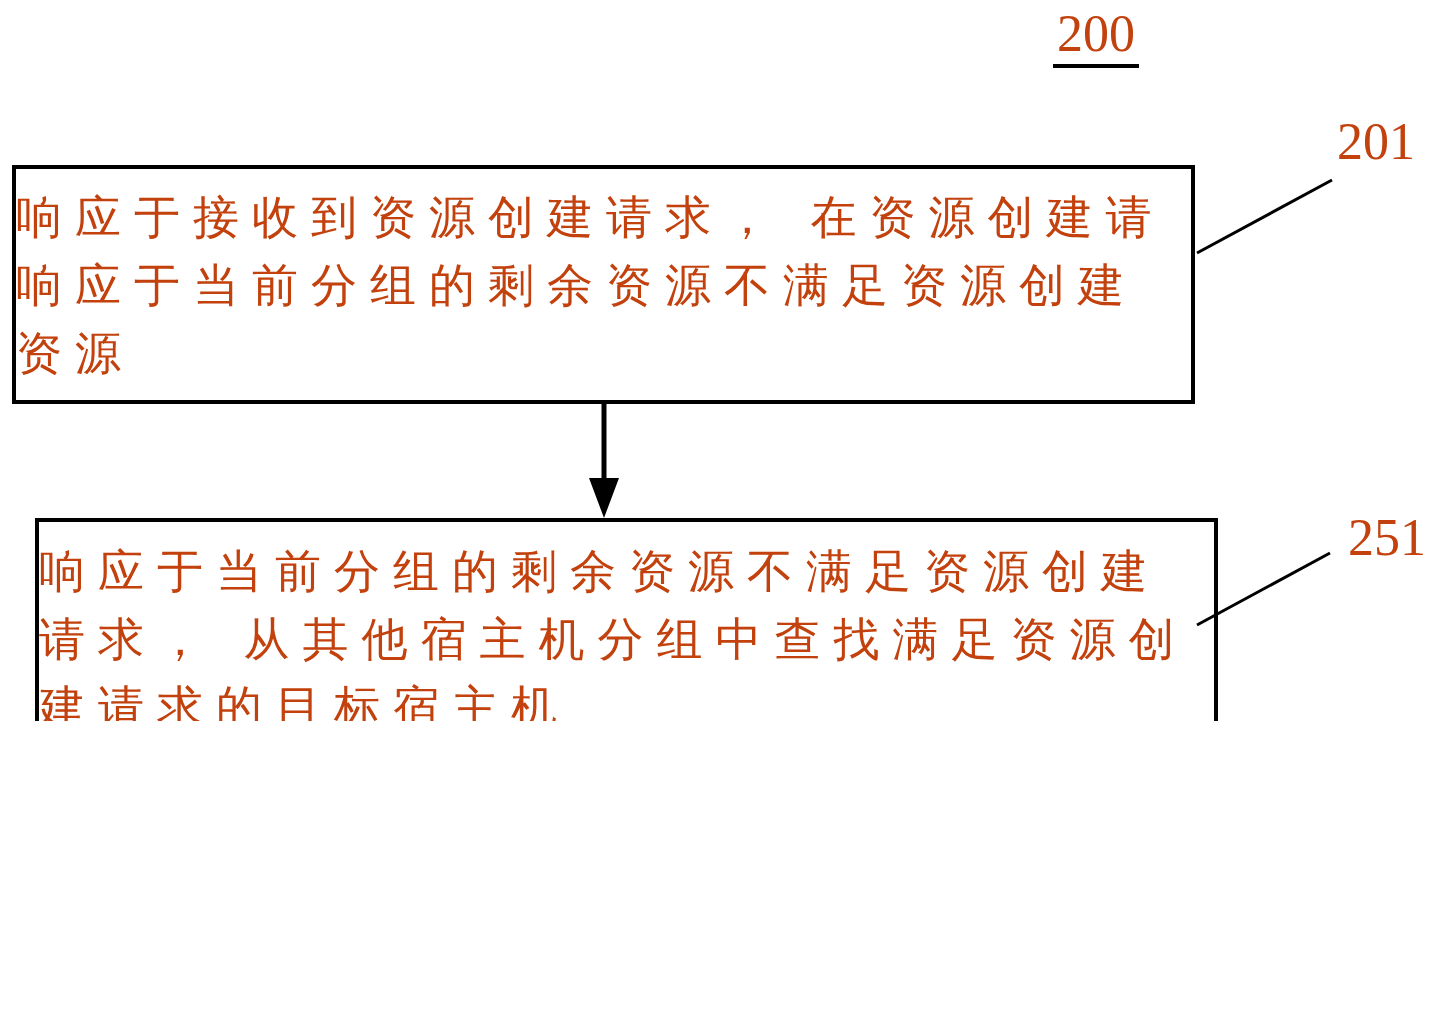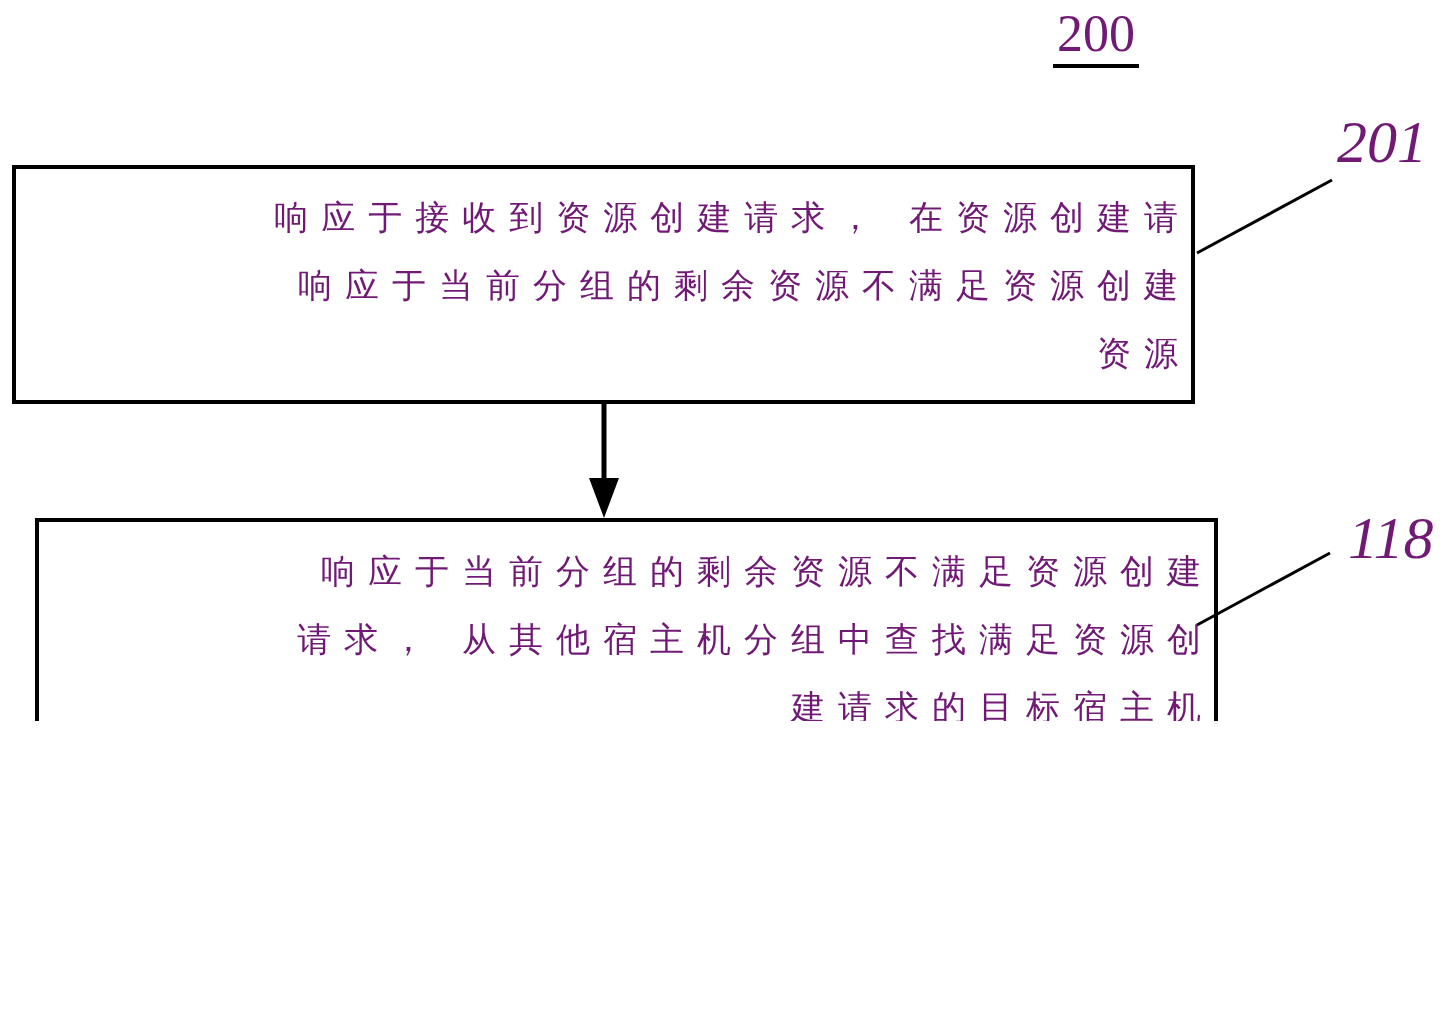--- a/index.html
+++ b/index.html
@@ -6,21 +6,21 @@
     margin: 0;
     padding: 0;
     background: #ffffff;
   }
   .canvas {
     position: relative;
     width: 1451px;
     height: 721px;
     background: #ffffff;
     font-family: "DejaVu Sans", sans-serif;
-    color: #701a75;
+    color: #c2410c;
     overflow: hidden;
   }
   .figure-number {
     position: absolute;
     left: 1053px;
     top: 6px;
     font-family: "Liberation Serif", serif;
     font-size: 52px;
     line-height: 56px;
     border-bottom: 4px solid #000;
@@ -35,32 +35,31 @@
     box-sizing: content-box;
     display: flex;
     flex-direction: column;
     justify-content: center;
   }
   .box-1 { top: 165px; height: 231px; }
   .box-2 { top: 518px; height: 233px; margin-left: 23px; }
   .box-3 { top: 873px; height: 114px; }
   .box-line {
     display: block;
-    text-align: right;
-    font-size: 34px;
+    text-align: left;
+    font-size: 46px;
     line-height: 68px;
     letter-spacing: 13px;
     white-space: nowrap;
   }
   .ref-label {
     position: absolute;
     font-family: "Liberation Serif", serif;
-    font-size: 60px;
+    font-size: 52px;
     line-height: 52px;
-    font-style: italic;
   }
   .ref-201 { left: 1337px; top: 116px; }
   .ref-202 { left: 1348px; top: 512px; }
   .ref-203 { left: 1350px; top: 804px; }
   svg.overlay {
     position: absolute;
     left: 0;
     top: 0;
     pointer-events: none;
   }
@@ -79,21 +78,21 @@
   </div>
 
   <div class="step-box box-2">
     <span class="box-line">响应于当前分组的剩余资源不满足资源创建</span>
     <span class="box-line">请求， 从其他宿主机分组中查找满足资源创</span>
     <span class="box-line">建请求的目标宿主机</span>
   </div>
 
 
   <div class="ref-label ref-201">201</div>
-  <div class="ref-label ref-202">118</div>
+  <div class="ref-label ref-202">251</div>
   <div class="ref-label ref-203">203</div>
 
   <svg class="overlay" width="1451" height="1009" viewBox="0 0 1451 1009">
 
     <line x1="604" y1="400" x2="604" y2="480" stroke="#000" stroke-width="5"></line>
     <polygon points="589,478 619,478 604,518" fill="#000"></polygon>
 
     <line x1="604" y1="755" x2="604" y2="837" stroke="#000" stroke-width="5"></line>
     <polygon points="589,835 619,835 604,873" fill="#000"></polygon>
 

